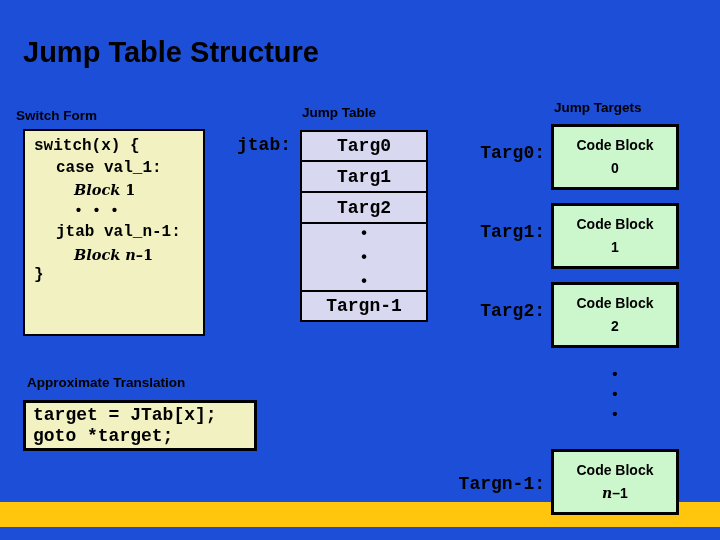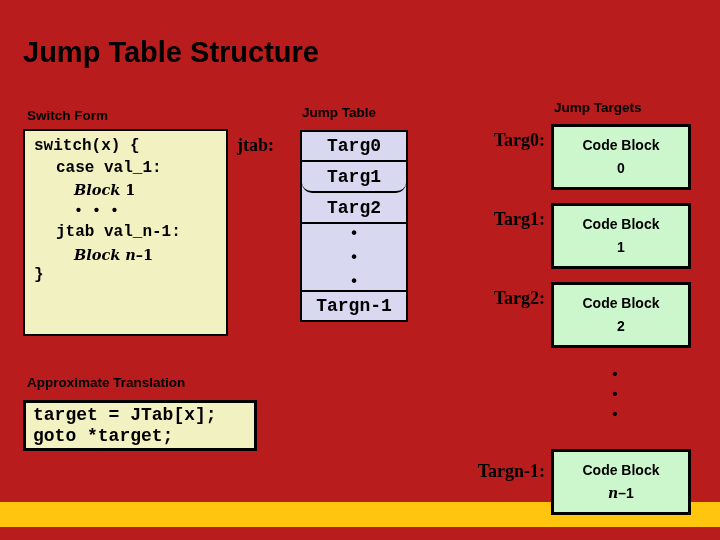--- a/index.html
+++ b/index.html
@@ -1,38 +1,38 @@
 <!DOCTYPE html>
 <html><head>
 <meta charset="utf-8">
 <style>
   html,body{margin:0;padding:0;background:#fff;}
   .slide{
     position:relative;
     width:720px;height:540px;
-    background:#b91c1c;
+    background:#1d4ed8;
     overflow:hidden;
     font-family:"Liberation Sans", sans-serif;
     color:#000;
   }
   .abs{position:absolute;}
   .title{
     left:23px;top:36px;
     font-size:29px;font-weight:bold;letter-spacing:0px;
   }
   .heading{
     font-size:13.5px;font-weight:bold;
   }
   .mono{
-    font-family:Liberation Serif, serif;
+    font-family:Liberation Mono, monospace;
     font-weight:bold;
   }
   
   .switch-box{
-    left:23px;top:129px;width:205px;height:207px;
+    left:23px;top:129px;width:182px;height:207px;
     box-sizing:border-box;
     background:#F1F1C1;
     border:2px solid #000;
     padding:5px 0 0 9px;
   }
   .cl{
     font-family:"Liberation Mono", monospace;
     font-weight:bold;font-size:16px;line-height:21.5px;
     white-space:pre;
   }
@@ -42,21 +42,21 @@
     font-family:"DejaVu Serif", serif;
     font-style:italic;font-weight:bold;font-size:14.5px;
   }
   .blk-tail{margin-left:5px;}
   .blk-num{font-style:normal;}
   .dots-line{font-size:15px;letter-spacing:0;}
   
   .jt-heading{left:302px;top:105px;}
   .jtab-label{left:237px;top:135px;font-size:18px;}
   .jump-table{
-    left:300px;top:130px;width:108px;height:192px;
+    left:300px;top:130px;width:128px;height:192px;
     box-sizing:border-box;
     background:#D8D8F0;
     border:2px solid #000;
     display:flex;flex-direction:column;
   }
   .jt-row{
     height:28px;flex:0 0 auto;
     border-bottom:2px solid #000;
     display:flex;align-items:center;justify-content:center;
     font-family:"Liberation Mono", monospace;
@@ -66,24 +66,24 @@
   .jt-dots{
     flex:1 1 auto;
     border-bottom:2px solid #000;
     display:flex;flex-direction:column;align-items:center;justify-content:center;
     gap:8px;font-size:16px;line-height:16px;font-weight:bold;
   }
   
   .targets-heading{left:554px;top:100px;}
   .addr-label{
     right:175px;text-align:right;
-    font-size:18px;line-height:21px;
+    font-size:18px;line-height:21px;margin-top:13px;
   }
   .code-block{
-    left:551px;width:140px;height:66px;
+    left:551px;width:128px;height:66px;
     box-sizing:border-box;
     background:#CCF7CC;
     border:3px solid #000;
     display:flex;flex-direction:column;align-items:center;justify-content:center;
     font-size:14px;font-weight:bold;line-height:23px;
     z-index:2;
   }
   .cb-num i{font-family:"DejaVu Serif", serif;}
   .v-dots{
     left:605px;top:366px;width:20px;
@@ -108,38 +108,38 @@
 </style>
 </head>
 <body>
 
 <div class="slide">
 
   <div class="abs title">Jump Table Structure</div>
 
   <div class="abs footer-bar"></div>
 
-  <div class="abs heading" style="left:27px;top:108px;">Switch Form</div>
+  <div class="abs heading" style="left:16px;top:108px;">Switch Form</div>
 
   <div class="abs switch-box">
     <div class="cl">switch(x) {</div>
     <div class="cl ind1">case val_1:</div>
     <div class="cl ind2 block-line"><span>Block</span><span class="blk-tail"><i></i><span class="blk-num">1</span></span></div>
     <div class="cl ind2 dots-line">• • •</div>
     <div class="cl ind1">jtab val_n-1:</div>
     <div class="cl ind2 block-line"><span>Block</span><span class="blk-tail"><i>n</i><span class="blk-num">–1</span></span></div>
     <div class="cl">}</div>
   </div>
 
   <div class="abs heading jt-heading">Jump Table</div>
   <div class="abs mono jtab-label">jtab:</div>
 
   <div class="abs jump-table">
     <div class="jt-row">Targ0</div>
-    <div class="jt-row" style="height:29px;border-radius:10px;">Targ1</div>
+    <div class="jt-row" style="height:29px;">Targ1</div>
     <div class="jt-row" style="height:29px;">Targ2</div>
     <div class="jt-dots">
       <span>•</span>
       <span>•</span>
       <span>•</span>
     </div>
     <div class="jt-row last">Targn-1</div>
   </div>
 
   <div class="abs heading targets-heading">Jump Targets</div>

